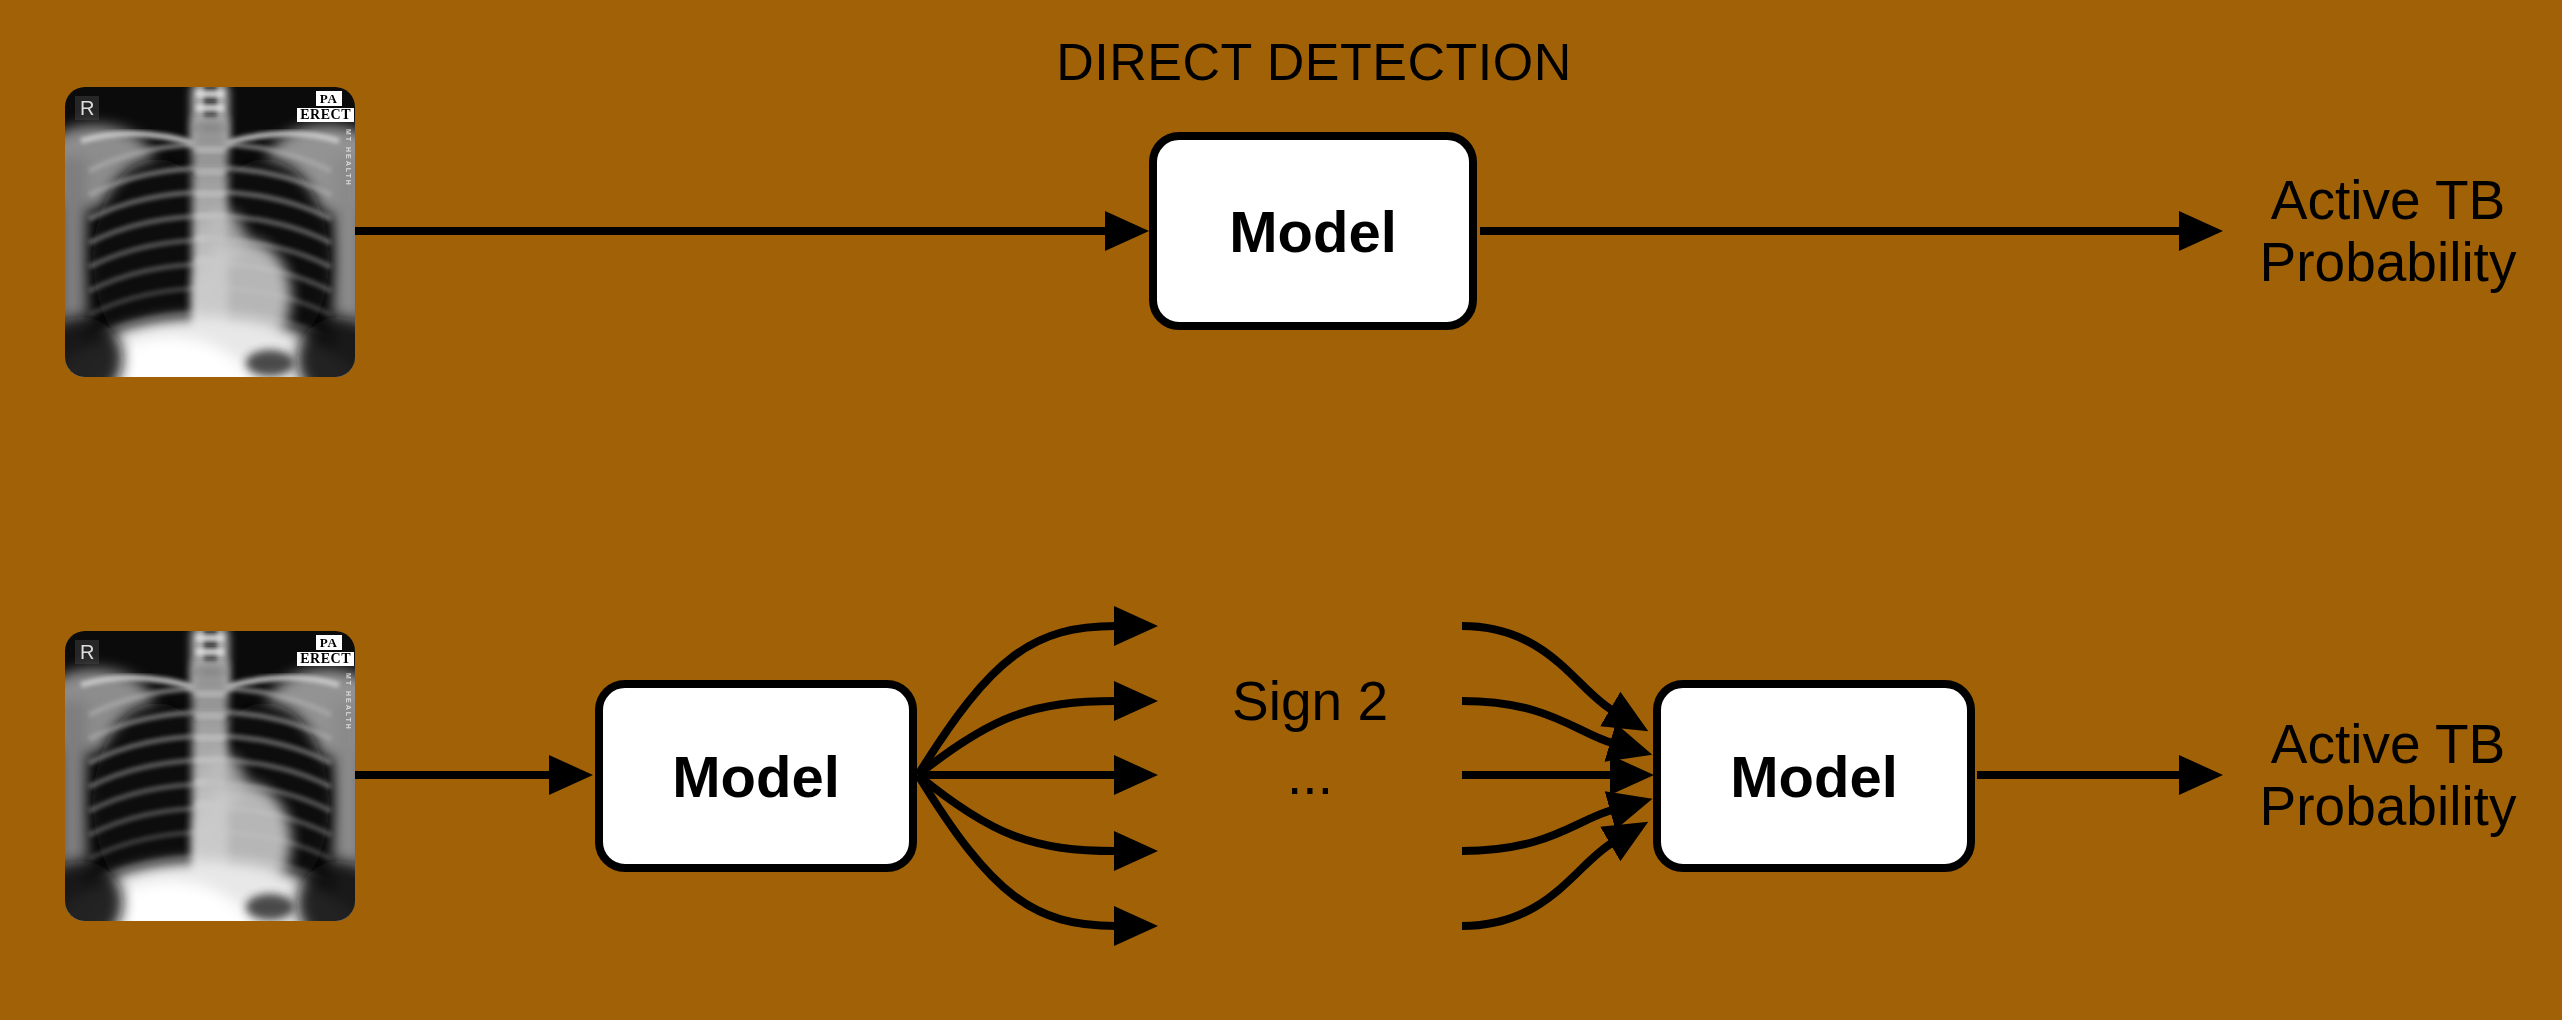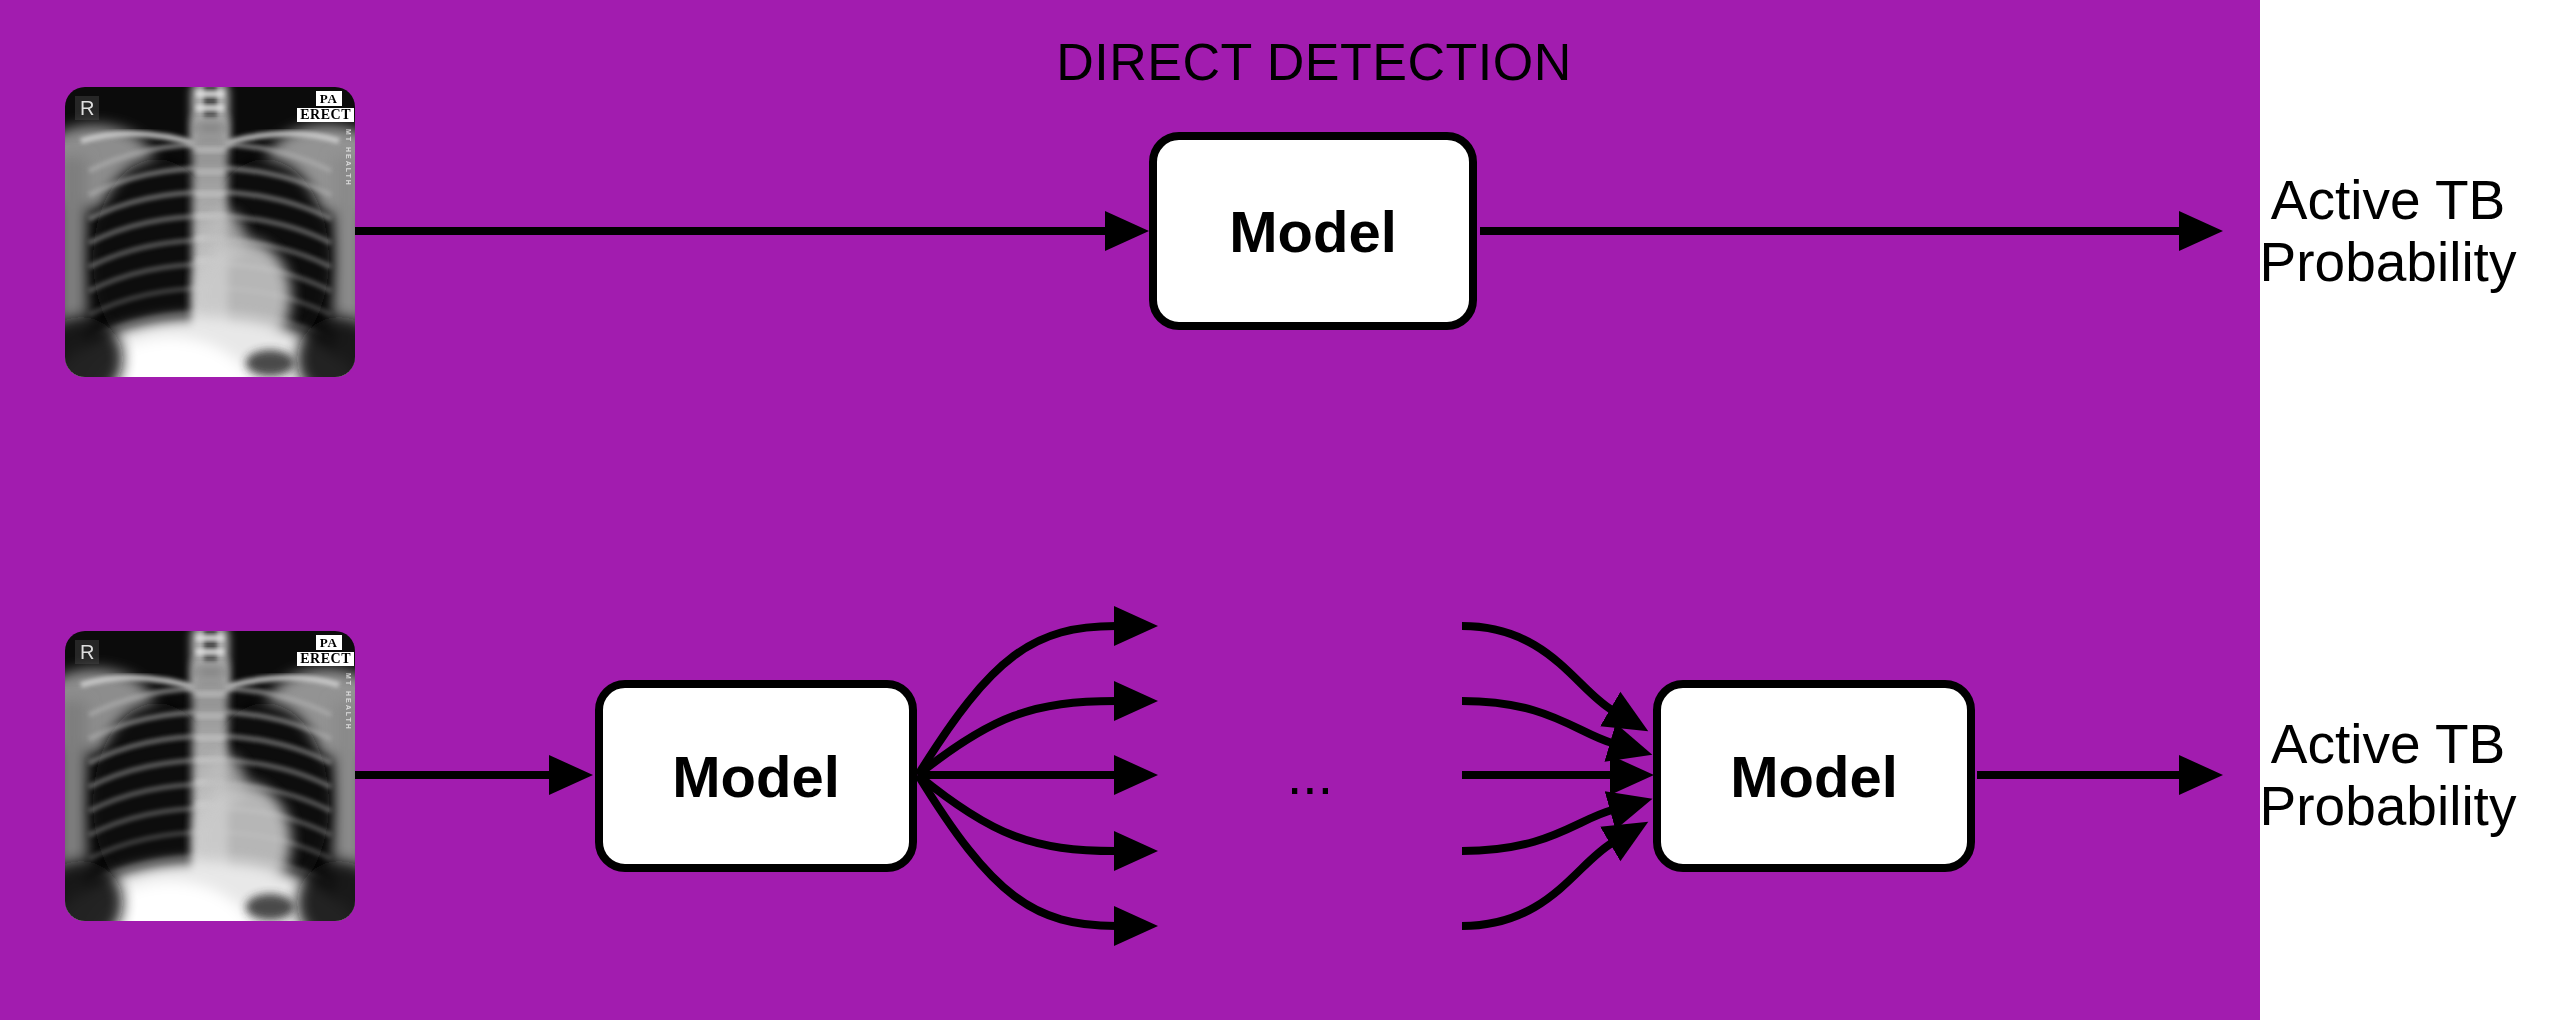--- a/index.html
+++ b/index.html
@@ -1,17 +1,17 @@
 <!DOCTYPE html>
 <html><head>
 <meta charset="utf-8">
 <style>
   html,body{margin:0;padding:0;background:#ffffff;}
   body{width:2562px;height:1020px;overflow:hidden;}
-  .canvas{position:relative;width:2260px;height:1020px;background:#a21caf;
+  .canvas{position:relative;width:2562px;height:1020px;background:#a16207;
           font-family:"Liberation Sans", sans-serif;color:#000;}
   .wires{position:absolute;left:0;top:0;width:2562px;height:1020px;}
   .wires path{stroke:#000;stroke-width:8;fill:none;}
 
   .section-title{position:absolute;width:1000px;text-align:center;
           font-size:52px;line-height:60px;font-weight:400;letter-spacing:0.5px;color:#000;}
   #title-direct{left:814px;top:32px;}
   #title-indirect{left:816px;top:471px;}
 
   .model-box{position:absolute;box-sizing:border-box;background:#fff;
@@ -171,20 +171,21 @@
     <div class="xray-marker-r">R</div>
     <div class="xray-tag pa">PA</div>
     <div class="xray-tag erect">ERECT</div>
     <div class="xray-edge-label">MT HEALTH</div>
   </div>
 
   <div class="model-box" id="model-extract">
     <span class="model-label">Model</span>
   </div>
 
+  <div class="sign-label" id="sign-1">Sign 2</div>
   <div class="sign-label" id="sign-2">...</div>
 
   <div class="model-box" id="model-classify">
     <span class="model-label">Model</span>
   </div>
 
   <div class="output-text" id="output-indirect">
     <div>Active TB</div>
     <div>Probability</div>
   </div>

